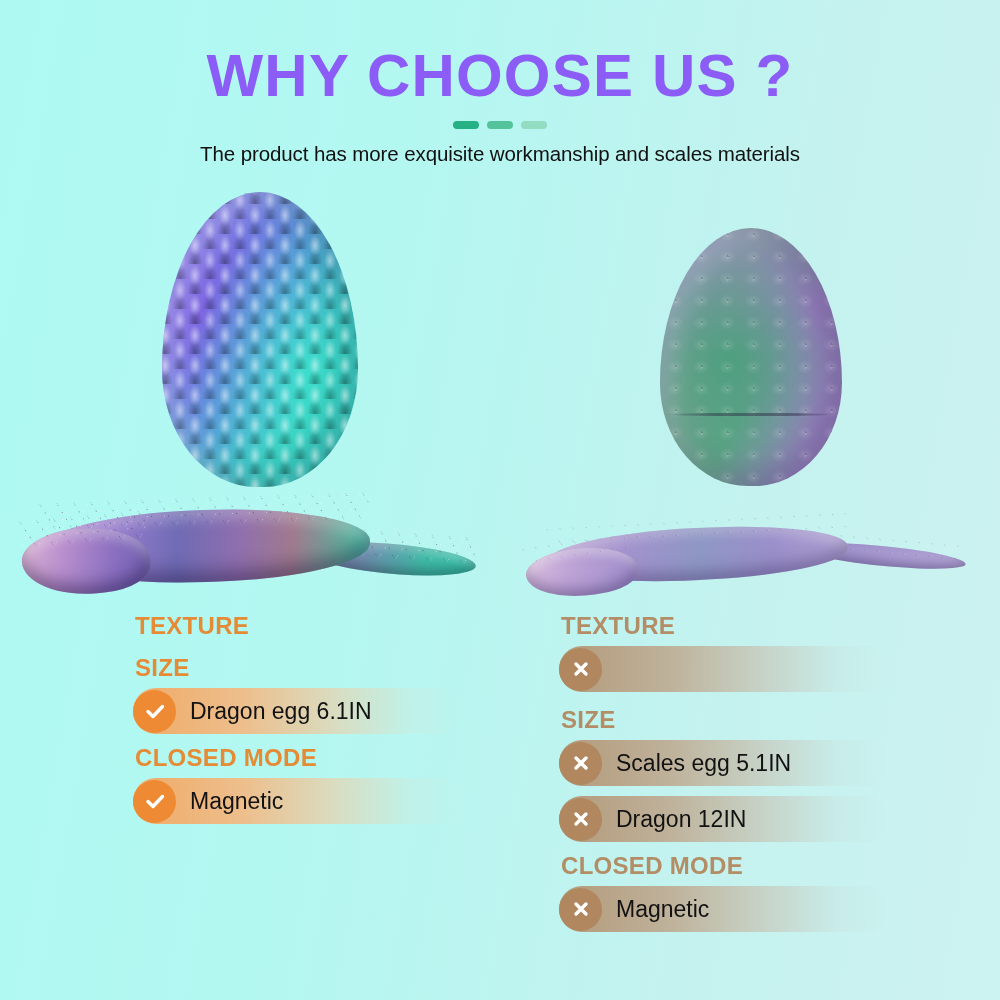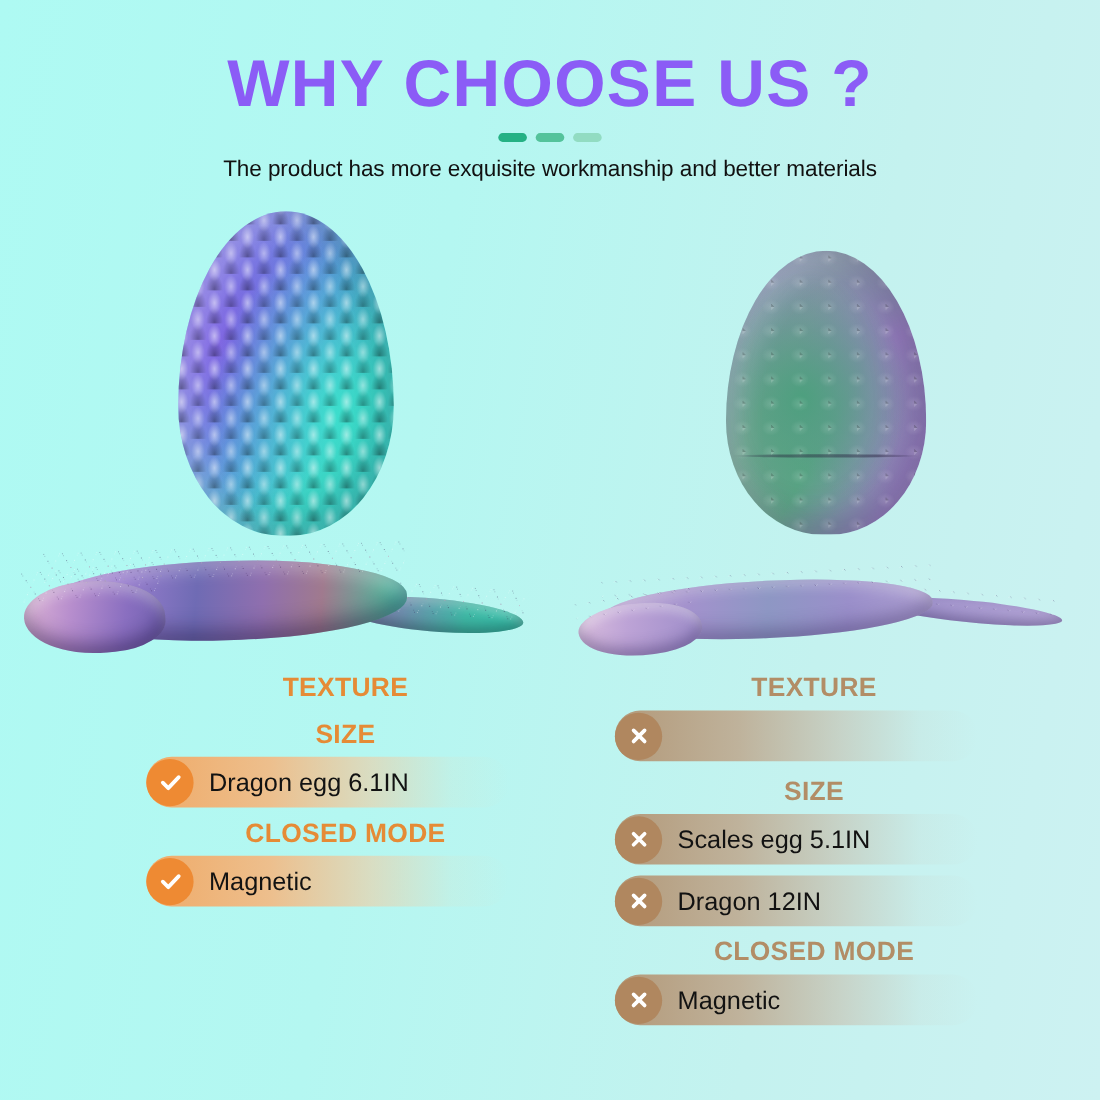--- a/index.html
+++ b/index.html
@@ -251,21 +251,20 @@
   }
   .dr-nubs-1 { top: -7px; }
 
   
   .columns {
     position: absolute;
     top: 612px;
     left: 0;
     width: 912px;
     display: flex;
-    text-align: center;
   }
   .column {
     width: 500px;
     box-sizing: border-box;
   }
   .col-left  { padding-left: 133px; }
 
   .cat-label {
     font-size: 24px;
     font-weight: 700;
@@ -327,21 +326,21 @@
 </head>
 <body>
 
 <div class="header">
   <h1 class="title">WHY CHOOSE US ?</h1>
   <div class="dashes">
     <span class="dash dash-1"></span>
     <span class="dash dash-2"></span>
     <span class="dash dash-3"></span>
   </div>
-  <p class="subtitle">The product has more exquisite workmanship and better materials</p>
+  <p class="subtitle">The product has more exquisite workmanship and scales materials</p>
 </div>
 
 <div class="products">
 
   <div class="product product-left">
     <div class="egg egg-left">
       <div class="scales-sharp"></div>
     </div>
     <div class="dragon dragon-left">
       <div class="dragon-body dl-tail">

